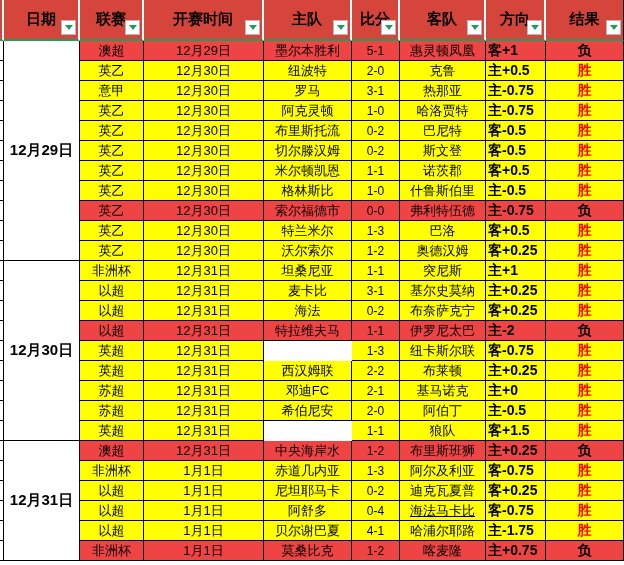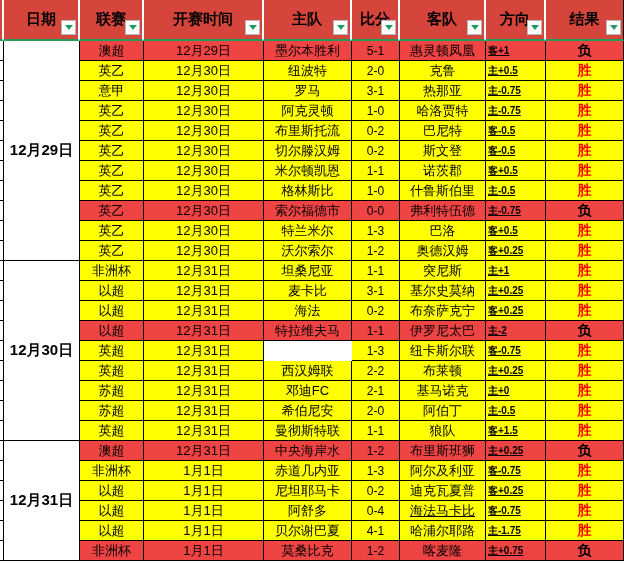--- a/index.html
+++ b/index.html
@@ -53,21 +53,21 @@
   }
   .sliver{background:#ffffff;}
   .bg-win{background:var(--yellow);}
   .bg-loss{background:#ef4444;}
   .date-cell{
     background:#ffffff;font-weight:bold;font-size:15px;
     display:flex;align-items:center;justify-content:center;
     border-right:1px solid var(--grid);border-bottom:1px solid var(--grid);
     grid-column:2;
   }
-  .dir{justify-content:flex-start;padding-left:2px;font-weight:bold;font-size:10px;text-decoration:underline;}
+  .dir{justify-content:flex-start;padding-left:2px;font-weight:bold;font-size:14px;}
   .res{font-weight:bold;font-size:14px;}
   .res-win{color:var(--win-red);}
   .res-loss{color:#000000;}
   .score{font-size:12px;}
 </style>
 </head>
 <body>
 
 <div id="tbl">
   <div class="hsliver"></div>
@@ -275,21 +275,20 @@
     <div class="c res bg-win res-win" style="grid-area: 19 / 9;">胜</div>
     <div class="c bg-win" style="grid-area: 20 / 3;">苏超</div>
     <div class="c bg-win" style="grid-area: 20 / 4;">12月31日</div>
     <div class="c bg-win" style="grid-area: 20 / 5;">希伯尼安</div>
     <div class="c score bg-win" style="grid-area: 20 / 6;">2-0</div>
     <div class="c bg-win" style="grid-area: 20 / 7;">阿伯丁</div>
     <div class="c dir bg-win" style="grid-area: 20 / 8;">主-0.5</div>
     <div class="c res bg-win res-win" style="grid-area: 20 / 9;">胜</div>
     <div class="c bg-win" style="grid-area: 21 / 3;">英超</div>
     <div class="c bg-win" style="grid-area: 21 / 4;">12月31日</div>
-    <div class="c bg-win" style="grid-area: 21 / 5;">曼彻斯特联</div>
     <div class="c score bg-win" style="grid-area: 21 / 6;">1-1</div>
     <div class="c bg-win" style="grid-area: 21 / 7;">狼队</div>
     <div class="c dir bg-win" style="grid-area: 21 / 8;">客+1.5</div>
     <div class="c res bg-win res-win" style="grid-area: 21 / 9;">胜</div>
     <div class="date-cell" style="grid-area: 22 / 2 / span 6;">12月31日</div>
     <div class="c bg-loss" style="grid-area: 22 / 3;">澳超</div>
     <div class="c bg-loss" style="grid-area: 22 / 4;">12月31日</div>
     <div class="c bg-loss" style="grid-area: 22 / 5;">中央海岸水</div>
     <div class="c score bg-loss" style="grid-area: 22 / 6;">1-2</div>
     <div class="c bg-loss" style="grid-area: 22 / 7;">布里斯班狮</div>

